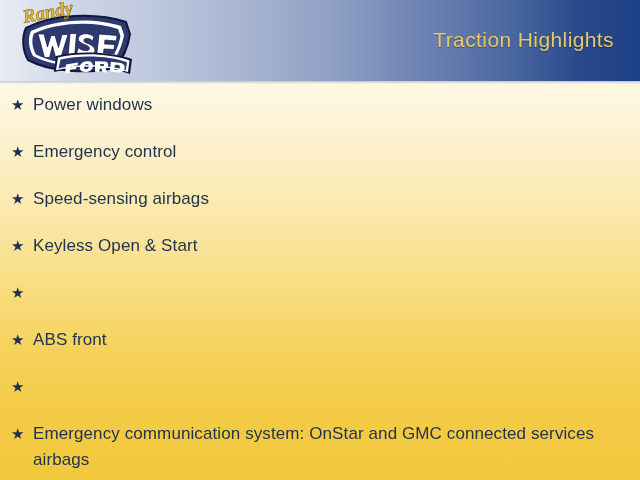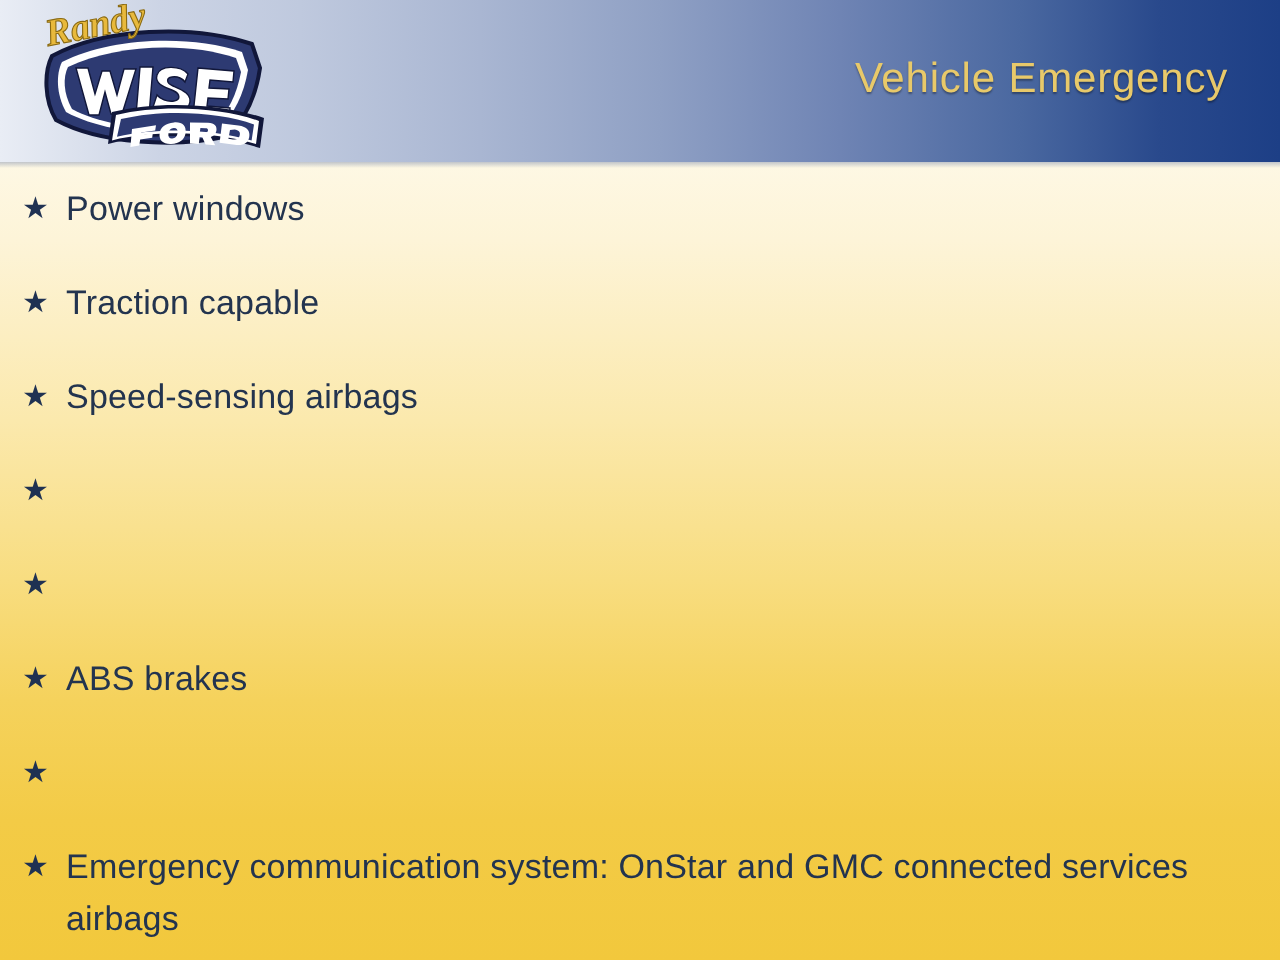--- a/index.html
+++ b/index.html
@@ -117,21 +117,21 @@
   }
 </style>
 </head>
 <body>
 
 <div id="slide">
 
   <div id="header-band"></div>
   <div id="header-band-shadow"></div>
 
-  <div id="header-title">Vehicle Emergency</div>
+  <div id="header-title">Traction Highlights</div>
 
   <div id="logo">
     <svg width="130" height="82" viewBox="0 0 130 82" xmlns="http://www.w3.org/2000/svg">
       <defs>
         <clipPath id="clipAll">
             <rect x="0" y="0" width="130" height="82"></rect>
           </clipPath>
       </defs>
       <g clip-path="url(#clipAll)">
 
@@ -189,35 +189,36 @@
     </svg>
   </div>
 
   <ul id="feature-list">
     <li class="feature-item">
       <span class="star-bullet">★</span>
       <span class="feature-label">Power windows</span>
     </li>
     <li class="feature-item">
       <span class="star-bullet">★</span>
-      <span class="feature-label">Traction capable</span>
+      <span class="feature-label">Emergency control</span>
     </li>
     <li class="feature-item">
       <span class="star-bullet">★</span>
       <span class="feature-label">Speed-sensing airbags</span>
     </li>
     <li class="feature-item">
       <span class="star-bullet">★</span>
-    </li>
-    <li class="feature-item">
-      <span class="star-bullet">★</span>
-    </li>
-    <li class="feature-item">
-      <span class="star-bullet">★</span>
-      <span class="feature-label">ABS brakes</span>
+      <span class="feature-label">Keyless Open &amp; Start</span>
+    </li>
+    <li class="feature-item">
+      <span class="star-bullet">★</span>
+    </li>
+    <li class="feature-item">
+      <span class="star-bullet">★</span>
+      <span class="feature-label">ABS front</span>
     </li>
     <li class="feature-item">
       <span class="star-bullet">★</span>
     </li>
     <li class="feature-item tall">
       <span class="star-bullet">★</span>
       <span class="feature-label">Emergency communication system: OnStar and GMC connected services airbags</span>
     </li>
   </ul>
 

